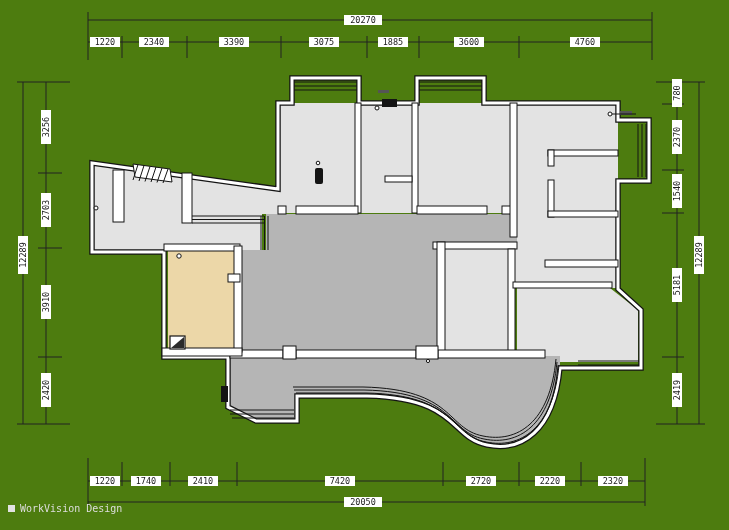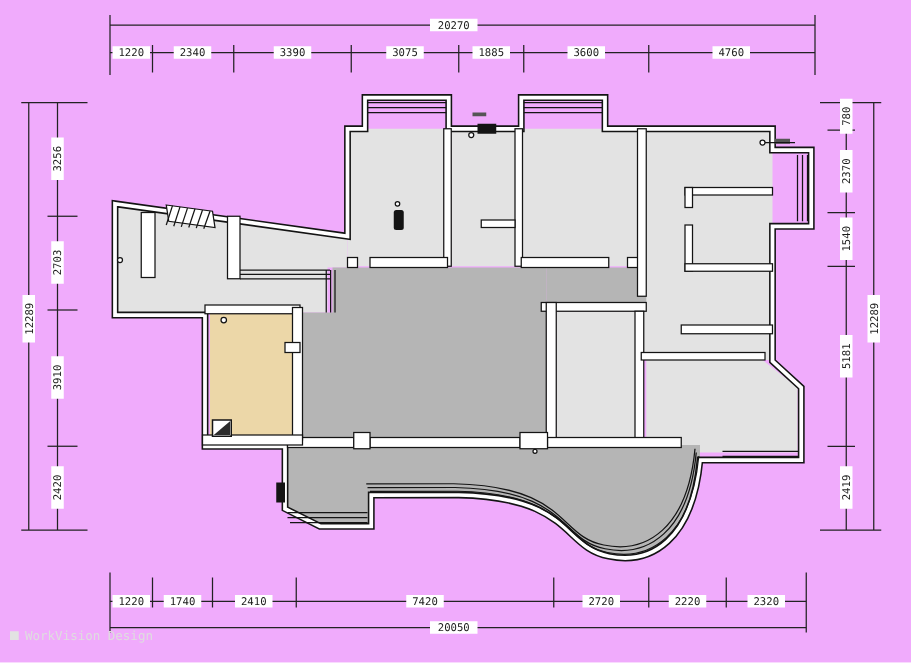--- a/index.html
+++ b/index.html
@@ -1,16 +1,16 @@
 <!DOCTYPE html>
 <html><head>
 <meta charset="utf-8">
 <style>
   html,body{margin:0;padding:0;background:#ffffff;}
-  .canvas{position:relative;width:729px;height:530px;background:#f0abfc;overflow:hidden;
+  .canvas{position:relative;width:729px;height:530px;background:#4d7c0f;overflow:hidden;
           font-family:"DejaVu Sans Mono", monospace;text-align:center;}
   svg{position:absolute;left:0;top:0;}
   svg text{font-family:"DejaVu Sans Mono", monospace;font-size:8.5px;fill:#1b1b1b;}
   svg text.total{font-size:8.5px;}
   svg text.wm{font-size:10px;fill:#dedede;}
   .dimline{stroke:#222;stroke-width:1;}
   .wallA{fill:none;stroke:#141414;stroke-width:5.5;}
   .wallB{fill:none;stroke:#ffffff;stroke-width:3;}
   .iw{fill:#ffffff;stroke:#141414;stroke-width:1;}
   .win{stroke:#141414;stroke-width:1;fill:none;}

